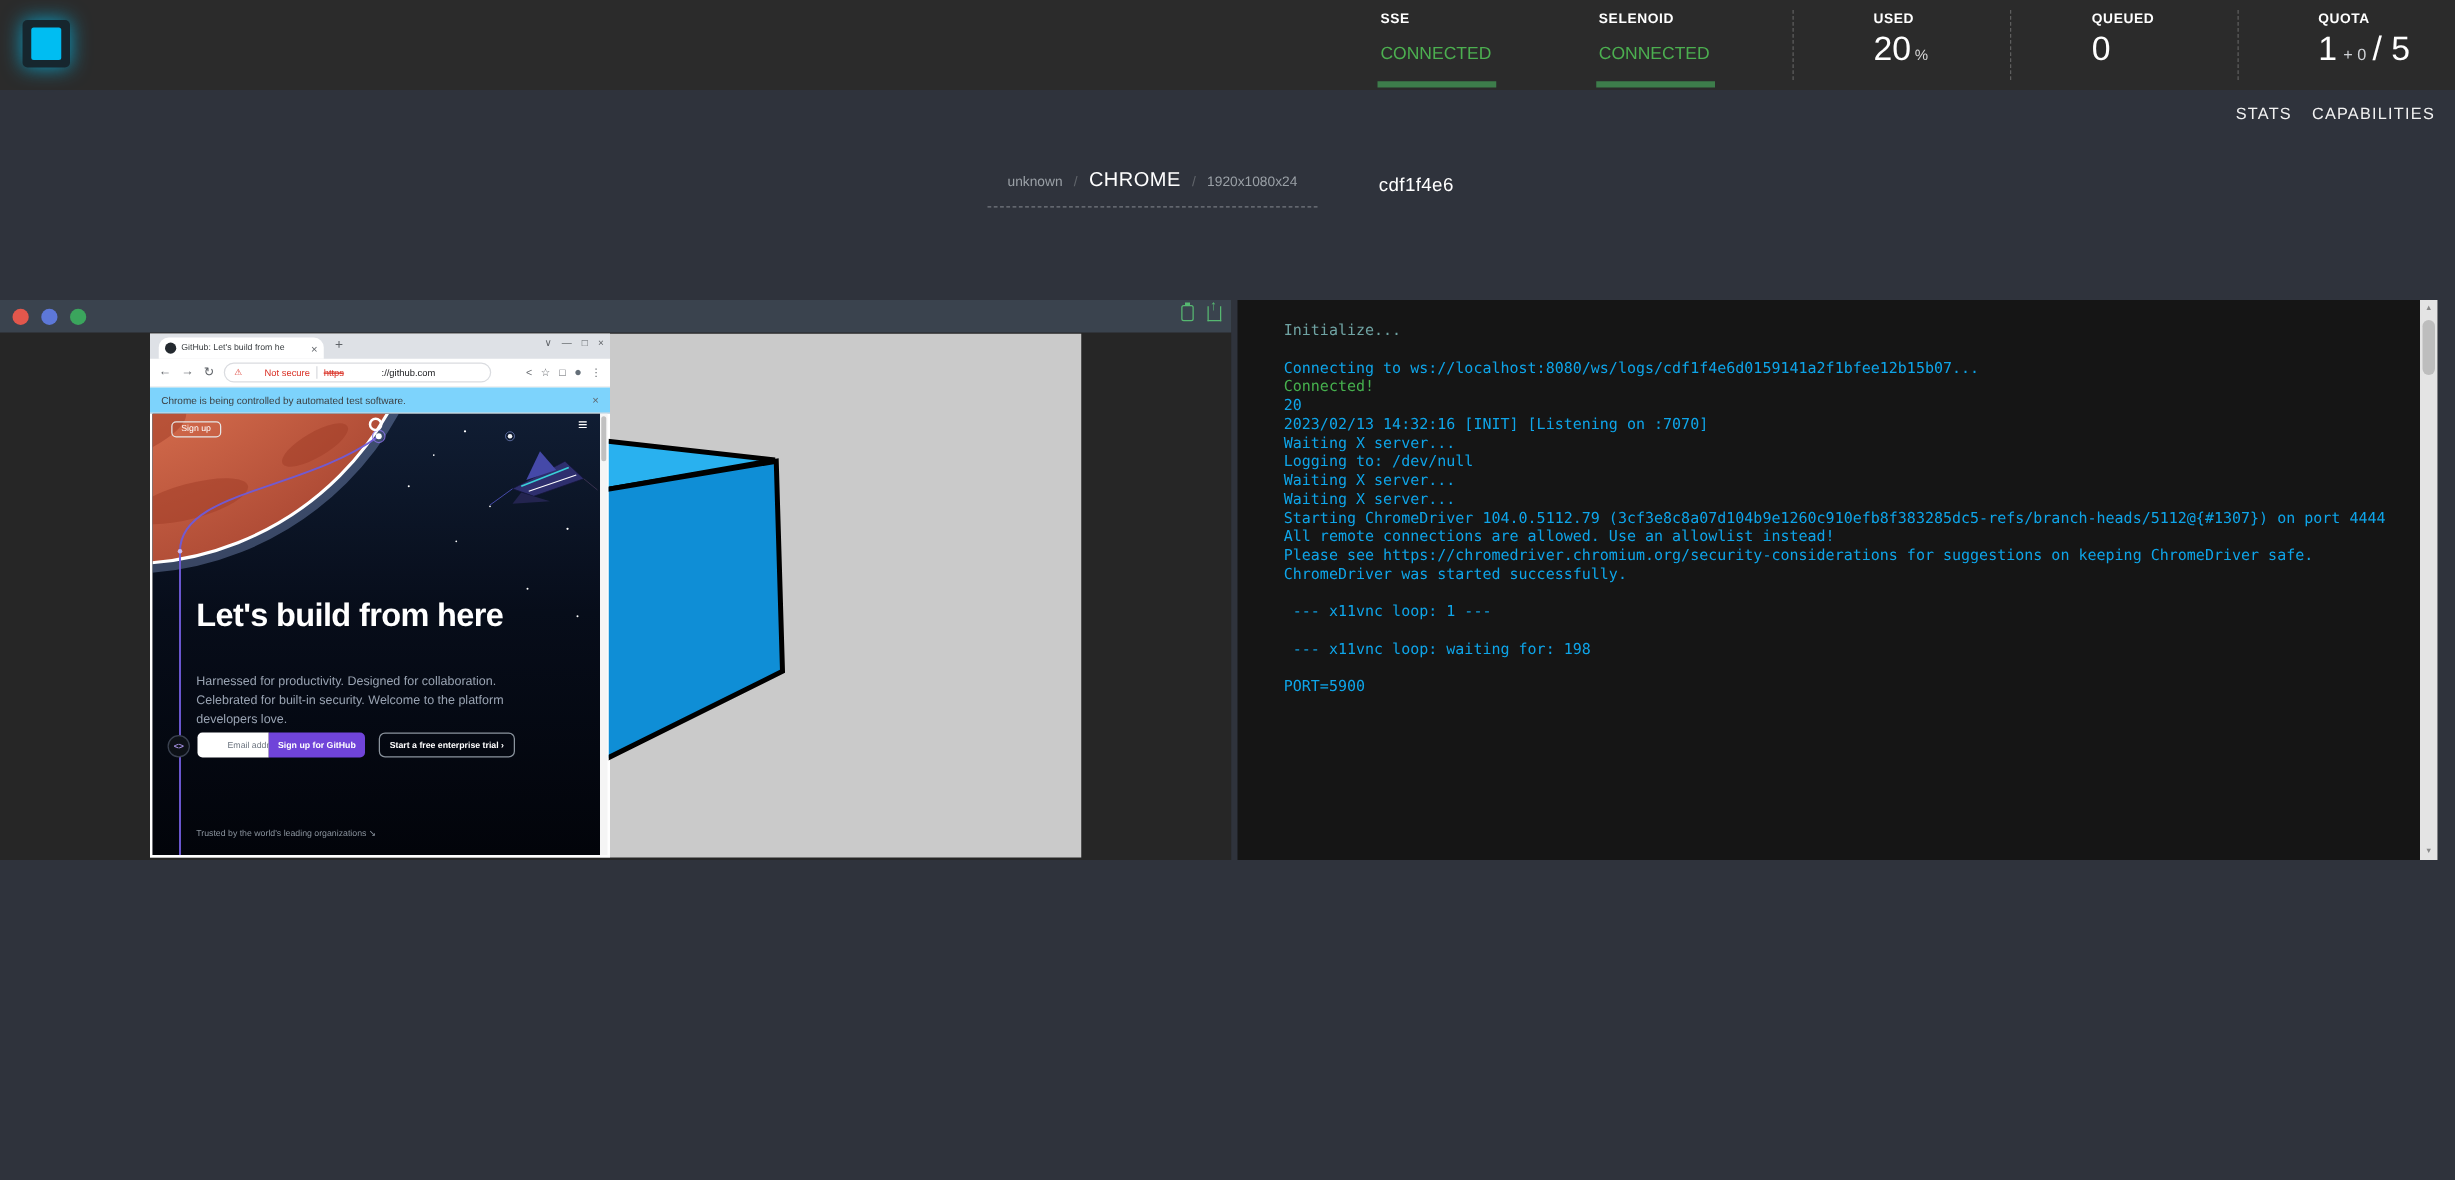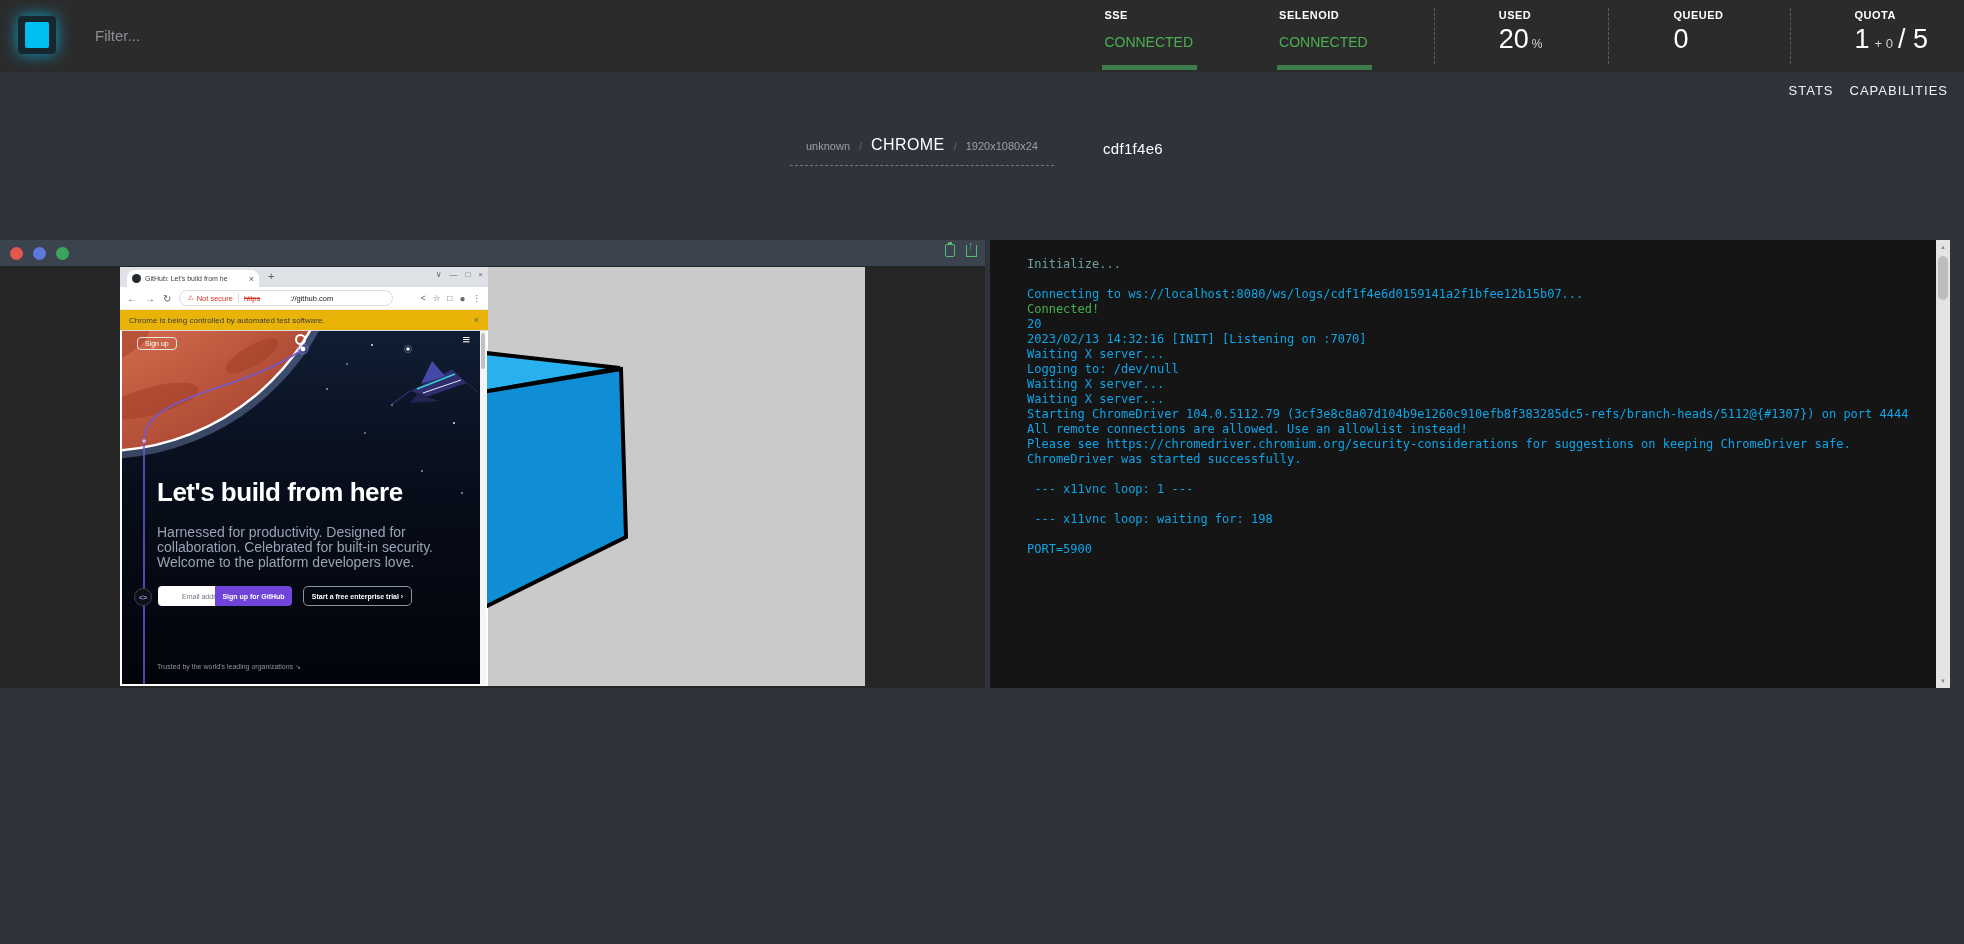--- a/index.html
+++ b/index.html
@@ -62,39 +62,39 @@
   .bw-tabclose { font-size:9px; color:#5f6368; cursor:pointer; }
   .bw-newtab { position:absolute; left:148px; top:3px; font-size:11px; color:#5f6368; cursor:pointer; }
   .bw-wincontrols { position:absolute; right:5px; top:3px; display:flex; gap:8px; font-size:8px; color:#5f6368; }
   .bw-wincontrols span { cursor:pointer; }
   .bw-toolbar { height:23px; background:#fff; display:flex; align-items:center; padding-left:7px; border-bottom:1px solid #ececec; }
   .bw-nav { display:flex; gap:8px; font-size:10px; color:#5f6368; }
   .bw-nav span { cursor:pointer; }
   .bw-urlpill { margin-left:8px; width:214px; height:16px; background:#fff; border:1px solid #dadce0; border-radius:9px;
                 display:flex; align-items:center; padding:0 7px; font-size:7.5px; cursor:text; }
   .warn { color:#d93025; font-size:7px; }
-  .notsecure { color:#d93025; margin-left:3px; }
+  .notsecure { color:#d93025; margin-left:18px; }
   .pill-div { width:1px; height:10px; background:#dadce0; margin:0 5px; }
   .https-strike { color:#d93025; text-decoration:line-through; }
   .url-rest { color:#202124;margin-left:30px; }
   .bw-ricons { margin-left:auto; margin-right:7px; display:flex; gap:7px; font-size:8.5px; color:#5f6368; align-items:center; }
   .bw-ricons span { cursor:pointer; }
   .avatar-dot { color:#646e78; font-size:10px; }
-  .bw-infobar { height:21px; background:#eab308; border-bottom:1px solid #dadce0; display:flex; align-items:center; padding:0 9px; }
+  .bw-infobar { height:21px; background:#7dd3fc; border-bottom:1px solid #dadce0; display:flex; align-items:center; padding:0 9px; }
   .bw-infotext { font-size:8px; color:#3c4043; }
   .bw-infoclose { margin-left:auto; font-size:9px; color:#5f6368; cursor:pointer; }
 
   .gh-viewport { position:absolute; left:2px; top:64px; width:358px; height:353px; background:#04070f; overflow:hidden; }
   .gh-viewport > svg { position:absolute; left:0; top:0; }
   .gh-signup-top { position:absolute; left:15px; top:6px; padding:2px 7px; border:1px solid #e6e6e6; border-radius:4px;
                    color:#fff; font-size:7px; cursor:pointer; background:transparent; }
   .gh-logo { position:absolute; left:173px; top:3px; width:11px; height:11px; border:2px solid #fff; border-radius:50%; cursor:pointer; }
   .gh-burger { position:absolute; right:10px; top:1px; color:#fff; font-size:13px; cursor:pointer; }
   .gh-heading { position:absolute; left:35px; top:146px; font-size:26px; font-weight:bold; color:#fff; letter-spacing:-.5px; }
-  .gh-sub { position:absolute; left:35px; top:194px; width:290px; font-size:14px; line-height:15px; color:#99a3b2; }
+  .gh-sub { position:absolute; left:35px; top:207px; width:290px; font-size:10px; line-height:15px; color:#99a3b2; }
   .gh-code-circle { position:absolute; left:12px; top:257px; width:18px; height:18px; border-radius:50%;
                     background:#0d1117; border:1px solid #3a4150; color:#a993e8; font-size:7px; font-weight:bold;
                     display:flex; align-items:center; justify-content:center; }
   .gh-email { position:absolute; left:36px; top:255px; width:57px; height:20px; border:none; outline:none;
               border-radius:4px 0 0 4px; font-size:7px; padding-left:24px; background:#fff; color:#24292f; }
   .gh-email::placeholder { color:#6e7681; }
   .gh-signup-btn { position:absolute; left:93px; top:255px; width:77px; height:20px; background:#7044d9; color:#fff;
                    border:none; border-radius:0 4px 4px 0; font-size:7px; font-weight:bold; cursor:pointer; }
   .gh-trial-btn { position:absolute; left:181px; top:255px; width:109px; height:20px; background:transparent; color:#fff;
                   border:1px solid #8b949e; border-radius:5px; font-size:7px; font-weight:bold; cursor:pointer; }
@@ -117,21 +117,20 @@
 </style>
 </head>
 <body>
 
 <div class="app">
 
   <div class="topbar">
     <div class="logo">
         <div class="logo-inner"></div>
       </div>
-    <input class="filter-input" type="text" placeholder="Filter..." style="">
 
     <div class="stats">
       <div class="stat-col">
         <div class="stat-label">SSE</div>
         <div class="stat-status">CONNECTED</div>
         <div class="stat-underline"></div>
       </div>
       <div class="stat-col">
         <div class="stat-label">SELENOID</div>
         <div class="stat-status">CONNECTED</div>

